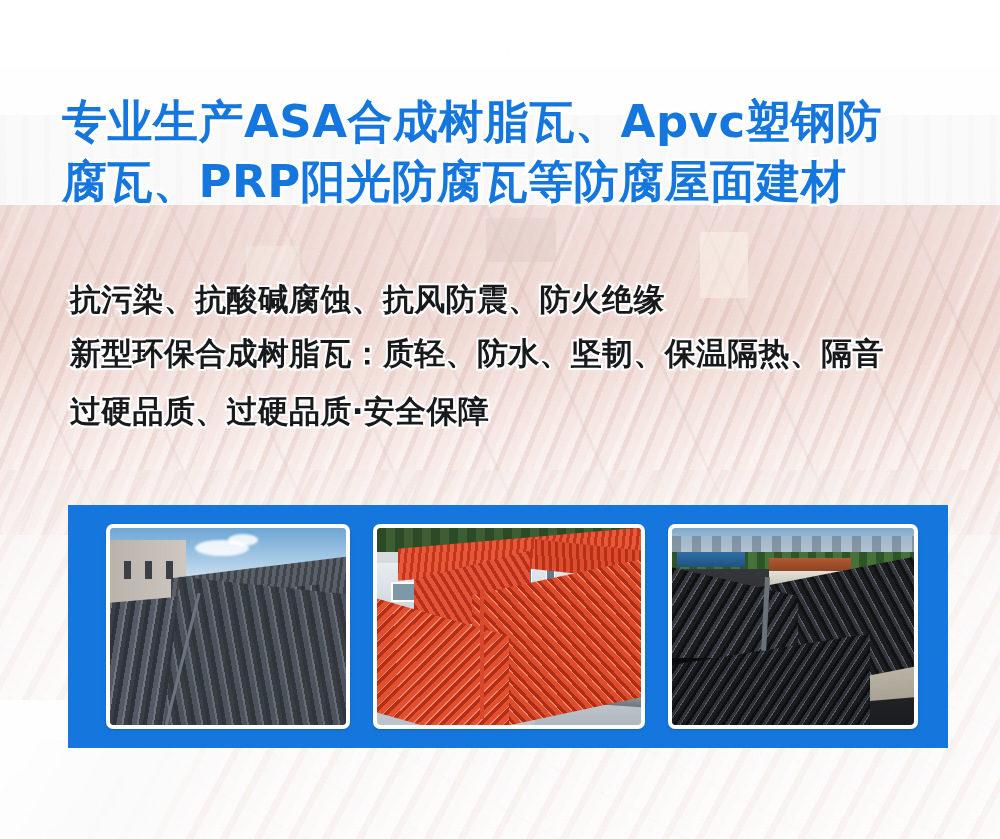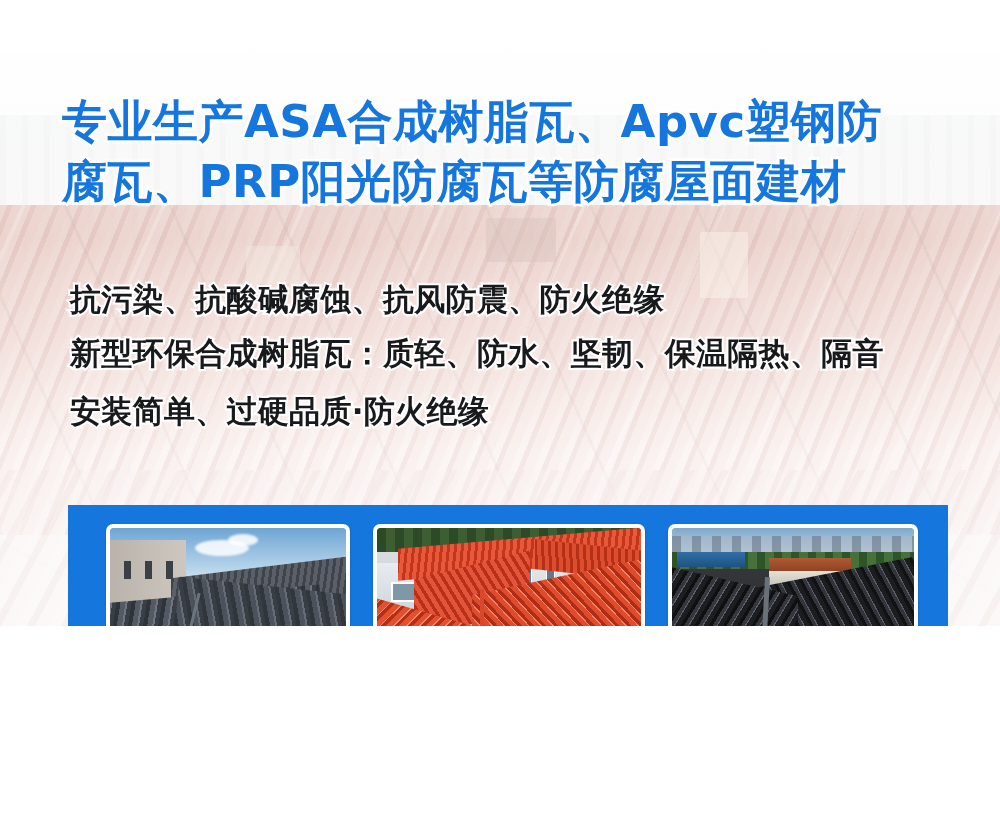--- a/index.html
+++ b/index.html
@@ -8,21 +8,21 @@
   html, body {
     width: 1000px;
     height: 839px;
     overflow: hidden;
     font-family: "DejaVu Sans", "Liberation Sans", sans-serif;
   }
 
   #banner {
     position: relative;
     width: 1000px;
-    height: 626px;
+    height: 839px;
     background: #f4f1ef;
     overflow: hidden;
   }
 
   
   .bg-layer { position: absolute; inset: 0; }
 
   
   .bg-sky {
     position: absolute;
@@ -336,21 +336,21 @@
     <div class="bg-eave2"></div>
     <div class="bg-wash"></div>
   </div>
 
   <h1 class="headline">专业生产ASA合成树脂瓦、Apvc塑钢防
 腐瓦、PRP阳光防腐瓦等防腐屋面建材</h1>
 
   <div class="subcopy">
     <span class="line l2">抗污染、抗酸碱腐蚀、抗风防震、防火绝缘</span>
     <span class="line l1">新型环保合成树脂瓦：质轻、防水、坚韧、保温隔热、隔音</span>
-    <span class="line l3">安装简单、过硬品质·防火绝缘</span>
+    <span class="line l3">过硬品质、过硬品质·安全保障</span>
   </div>
 
   <div class="gallery">
 
     <figure class="photo p1">
       <div class="shot shot-grey">
         <div class="sky"></div>
         <div class="cloud c1"></div>
         <div class="cloud c2"></div>
         <div class="bldg-l">

